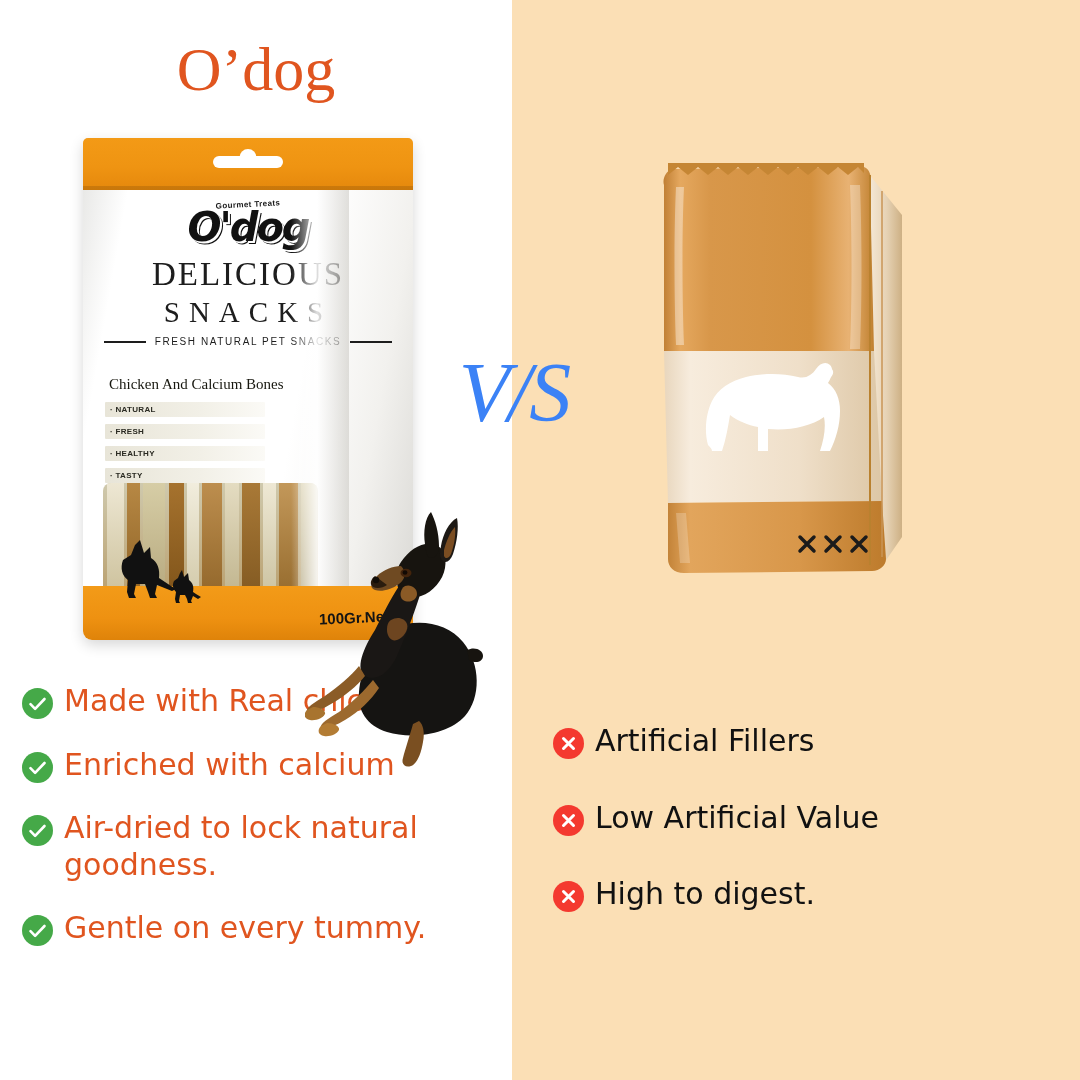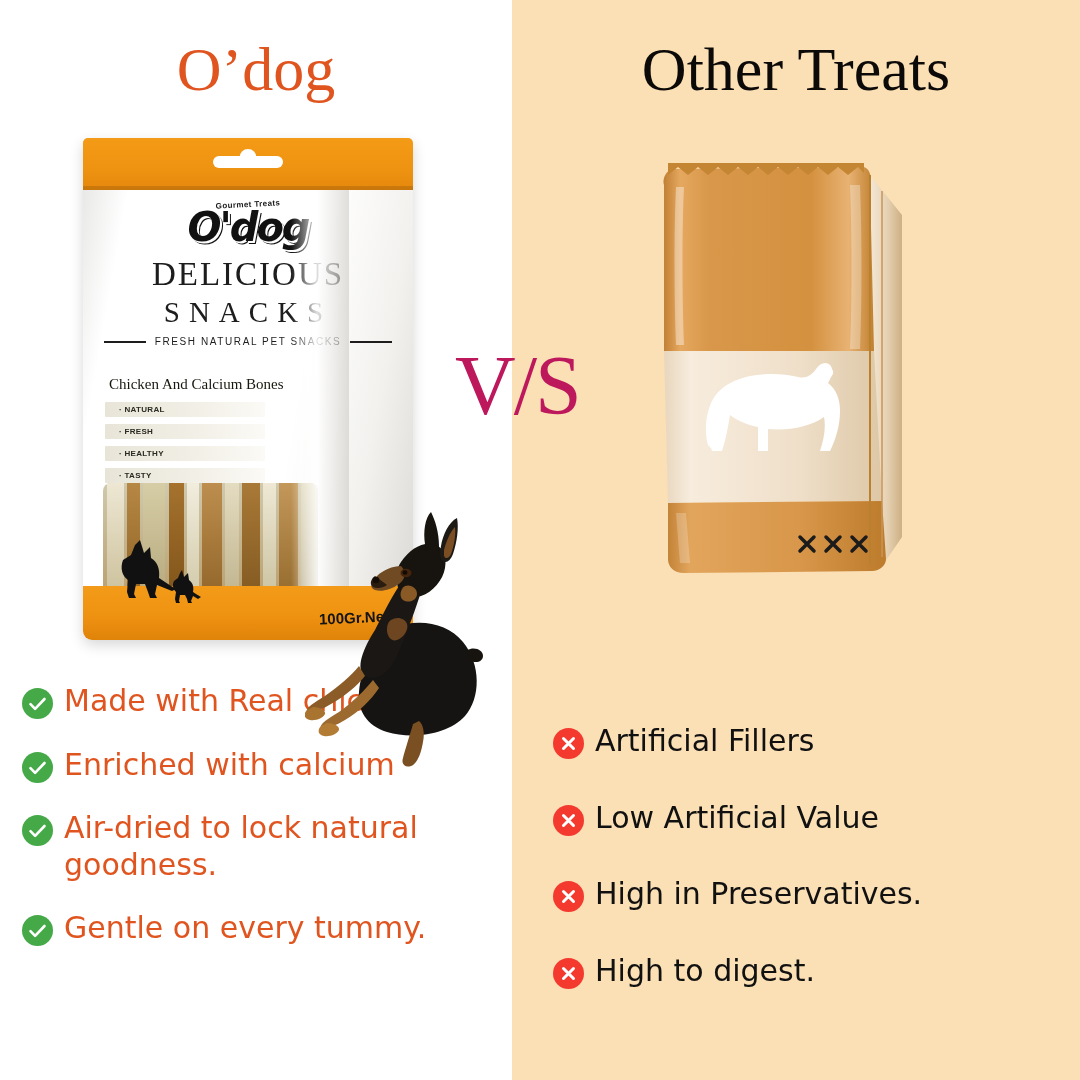--- a/index.html
+++ b/index.html
@@ -20,23 +20,23 @@
     position:absolute;text-align:center;
     font-family:"Liberation Serif",serif;
     font-weight:400;font-size:62px;line-height:1;
     white-space:nowrap;
   }
   .hdr-left{left:0;width:512px;top:38px;color:#e0551f;}
   .hdr-right{left:512px;width:568px;top:38px;color:#0c0a08;}
 
   
   .vs{
-    position:absolute;left:455px;top:340px;width:118px;height:92px;
+    position:absolute;left:455px;top:347px;width:118px;height:92px;
     font-family:"Liberation Serif",serif;font-size:84px;line-height:92px;
-    color:#be185d;text-align:center;letter-spacing:-2px;z-index:7;
+    color:#3b82f6;text-align:center;letter-spacing:-2px;z-index:7;font-style:italic;
   }
 
   
   .pouch{position:absolute;left:83px;top:138px;width:330px;height:502px;z-index:3;}
   .pouch-body{
     position:absolute;left:0;top:0;width:100%;height:100%;
     background:
       linear-gradient(100deg,#e4e4e2 0%,#ffffff 13%,#ffffff 62%,#f2f1ee 82%,#d9d8d4 100%);
     border-radius:5px 5px 9px 9px;
     box-shadow:0 5px 14px rgba(0,0,0,.16);
@@ -108,21 +108,21 @@
     position:absolute;left:26px;top:238px;
     font-family:"Liberation Serif",serif;font-size:15px;color:#17170f;
     white-space:nowrap;
   }
   .claims{position:absolute;left:22px;top:264px;width:160px;}
   .claim{
     height:15px;margin-bottom:7px;
     background:linear-gradient(90deg,#e8e5d8 0%,#f2f0e7 60%,#fbfaf6 100%);
     border-radius:1px;
     font-size:8px;font-weight:700;letter-spacing:.3px;color:#2a2a22;
-    line-height:15px;padding-left:14px;box-sizing:border-box;
+    line-height:15px;padding-left:5px;box-sizing:border-box;
   }
 
   
   .window{
     position:absolute;left:20px;top:345px;width:215px;height:115px;
     border-radius:8px;overflow:hidden;
     background:linear-gradient(180deg,#cfc9ad 0%,#b99f6d 100%);
   }
   .stick{position:absolute;top:-6px;height:130px;border-radius:3px;}
 
@@ -159,21 +159,20 @@
 </style>
 </head>
 <body>
 
 <div class="canvas">
 
   <div class="pane pane-left"></div>
   <div class="pane pane-right"></div>
 
   <div class="hdr hdr-left">O’dog</div>
-  <div class="hdr hdr-right">Other Treats</div>
 
   <div class="pouch">
     <div class="pouch-body">
 
       <div class="pouch-top">
         <div class="hang-slot"></div>
       </div>
 
       <div class="brand-sup">Gourmet Treats</div>
       <div class="brand-logo">O'dog</div>
@@ -374,25 +373,17 @@
           </svg>
       </div>
       <div class="row-txt">Low Artificial Value</div>
     </div>
     <div class="row">
       <div class="badge badge-no">
         <svg width="31" height="31" viewBox="0 0 31 31">
             <path d="M10.5 10.5 l10 10 M20.5 10.5 l-10 10" stroke="#fff" stroke-width="3" stroke-linecap="round"></path>
           </svg>
       </div>
-      <div class="row-txt">High in Preservatives.</div>
-    </div>
-    <div class="row">
-      <div class="badge badge-no">
-        <svg width="31" height="31" viewBox="0 0 31 31">
-            <path d="M10.5 10.5 l10 10 M20.5 10.5 l-10 10" stroke="#fff" stroke-width="3" stroke-linecap="round"></path>
-          </svg>
-      </div>
       <div class="row-txt">High to digest.</div>
     </div>
   </div>
 
 </div>
 
 </body></html>

